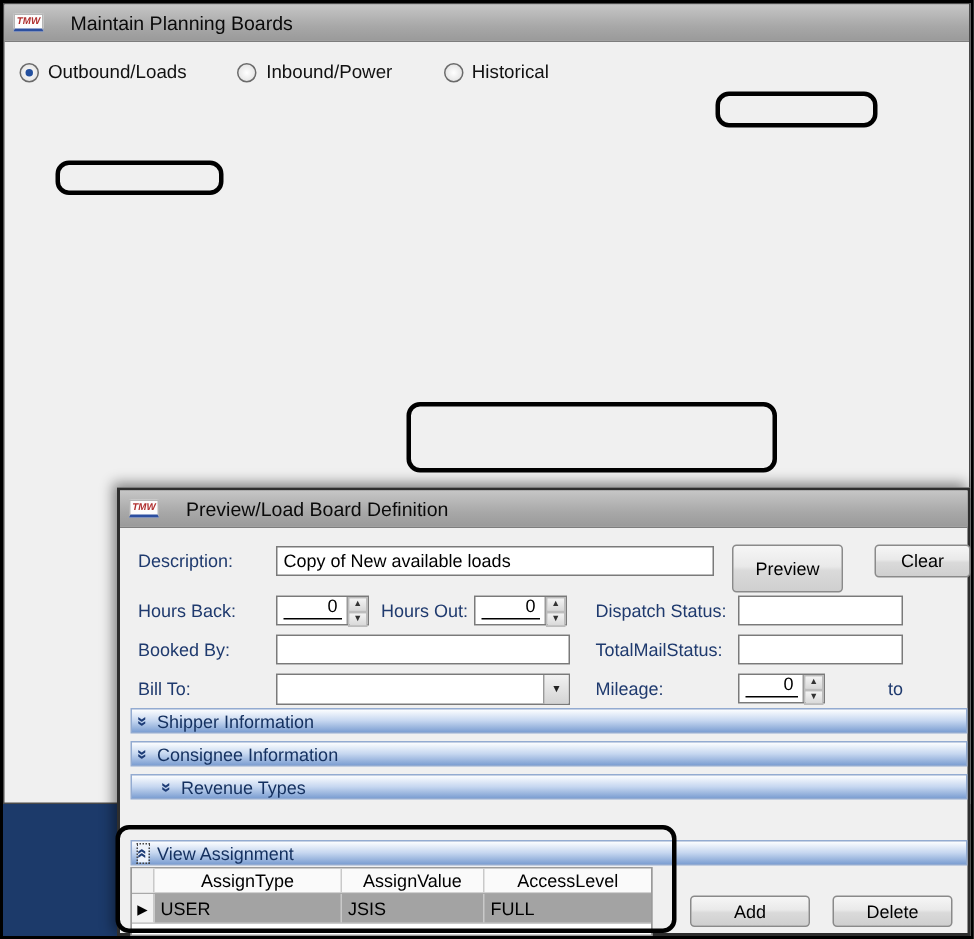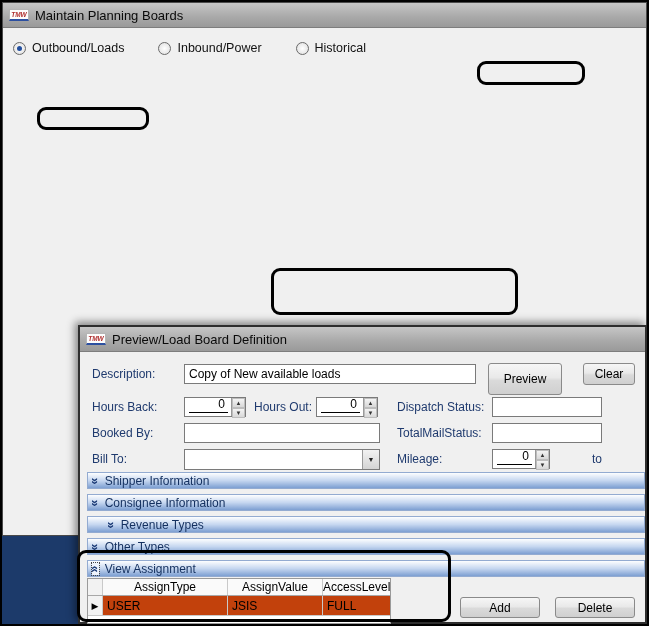--- a/index.html
+++ b/index.html
@@ -5,21 +5,21 @@
   html,body{margin:0;padding:0;background:#000;}
   *{box-sizing:border-box;font-family:"Liberation Sans",sans-serif;}
   #screen{position:relative;width:649px;height:626px;background:#000;overflow:hidden;}
 
   
   .window{position:absolute;background:#f0f0f0;border:1px solid #4a4a4a;}
   #main-window{left:2px;top:2px;width:645px;height:534px;z-index:1;}
   #desktop-strip{position:absolute;left:2px;top:536px;width:76px;height:88px;background:#1c3a6a;z-index:0;}
   #dialog-window{left:78px;top:325px;width:569px;height:299px;z-index:10;border:2px solid #2e2e2e;box-shadow:-3px -3px 8px rgba(0,0,0,.45);}
 
-  .titlebar{height:16px;background:linear-gradient(#c6c6c6,#a8a8a8 60%,#9a9a9a);display:flex;align-items:center;gap:6px;padding:12px 6px;border-bottom:1px solid #7d7d7d;}
+  .titlebar{height:16px;background:linear-gradient(#c6c6c6,#a8a8a8 60%,#9a9a9a);display:flex;align-items:center;gap:18px;padding:12px 6px;border-bottom:1px solid #7d7d7d;}
   .titlebar .title{font-size:13px;color:#0a0a0a;}
   .tmw-logo{display:inline-block;width:20px;height:12px;background:#fdfdfd;border:1px solid #b5b5b5;font-size:6.5px;font-weight:bold;font-style:italic;color:#b03030;text-align:center;line-height:10px;border-bottom:2px solid #2c4fa0;}
 
   
   .radio-row{position:absolute;left:10px;top:38px;display:flex;gap:34px;font-size:12.5px;color:#111;}
   .radio-item{display:flex;align-items:center;gap:6px;}
   .radio-circle{width:13px;height:13px;border-radius:50%;border:1px solid #6a6a6a;background:radial-gradient(#ffffff,#dcdcdc);position:relative;}
   .radio-circle.on::after{content:"";position:absolute;left:3px;top:3px;width:5px;height:5px;border-radius:50%;background:#234f9e;}
 
   
@@ -67,21 +67,21 @@
   .btn{position:absolute;display:flex;align-items:center;justify-content:center;font-size:12px;color:#000;background:linear-gradient(#f6f6f6 0%,#e9e9e9 45%,#dadada 55%,#cfcfcf 100%);border:1px solid #8a8a8a;border-radius:3px;}
 
   
   .secbar{position:absolute;left:7px;right:0;height:17px;display:flex;align-items:center;gap:6px;padding-left:4px;background:linear-gradient(#fdfeff,#c6d7f0 50%,#7d9fd2 100%);border:1px solid #93abd1;font-size:12px;color:#14305f;}
   .chev{display:inline-block;font-weight:bold;color:#1d3c77;font-size:12px;line-height:1;transform:rotate(90deg);}
   .chev::before{content:"»";}
   .chev.focusbox{background:#eef3fb;outline:1px dotted #444;transform:none;}
   .chev.focusbox::before{content:"«";display:inline-block;transform:rotate(90deg);}
 
   
-  #assign-grid{position:absolute;left:7px;top:251px;width:304px;background:#c2410c;border:1px solid #9a9a9a;}
+  #assign-grid{position:absolute;left:7px;top:251px;width:348px;background:#a3a3a3;border:1px solid #9a9a9a;}
   .ag-header{display:flex;height:17px;background:#fafafa;border-bottom:1px solid #a8a8a8;font-size:12px;color:#000;}
   .ag-header div{display:flex;align-items:center;justify-content:center;border-right:1px solid #c9c9c9;}
   .ag-row{display:flex;height:20px;font-size:12px;color:#000;border-bottom:1px solid #c9c9c9;}
   .ag-row div{display:flex;align-items:center;padding-left:4px;border-right:1px solid #c9c9c9;}
   .ag-sel{flex:0 0 15px;justify-content:center;padding-left:0 !important;background:#f2f2f2;font-size:9px;}
   .ag-c1{flex:0 0 125px;}
   .ag-c2{flex:0 0 95px;}
   .ag-c3{flex:1;border-right:none !important;}
   .ag-empty{height:7px;background:#fff;}
 
@@ -299,21 +299,21 @@
 
   <div class="window" id="dialog-window">
     <div class="titlebar">
       <span class="tmw-logo">TMW</span>
       <span class="title">Preview/Load Board Definition</span>
     </div>
 
     <span class="fld-label" style="left:12px;top:40px;">Description:</span>
     <input class="text-input" style="left: 104px; top: 37px; width: 292px;" value="Copy of New available loads">
     <div class="btn" style="left:408px;top:36px;width:74px;height:32px;">Preview</div>
-    <div class="btn" style="left:503px;top:36px;width:52px;height:22px;">Clear</div>
+    <div class="btn" style="left:503px;top:36px;width:64px;height:22px;">Clear</div>
 
     <span class="fld-label" style="left:12px;top:73px;">Hours Back:</span>
     <div class="spinbox" style="left:104px;top:70px;width:62px;">
       <span class="spin-val">0</span>
       <span class="spin-btns">
           <span>▲</span>
           <span>▼</span>
         </span>
     </div>
     <span class="fld-label" style="left:174px;top:73px;">Hours Out:</span>
@@ -352,24 +352,20 @@
       <span>Consignee Information</span>
     </div>
     <div class="secbar" style="top:145px;">
       <span class="chev"></span>
       <span>Shipper Information</span>
     </div>
     <div class="secbar" style="top:189px;padding-left:20px;">
       <span class="chev"></span>
       <span>Revenue Types</span>
     </div>
-    <div class="secbar" style="top:211px;">
-      <span class="chev"></span>
-      <span>Other Types</span>
-    </div>
     <div class="secbar" style="top:233px;">
       <span class="chev focusbox"></span>
       <span>View Assignment</span>
     </div>
 
     <div id="assign-grid">
       <div class="ag-header">
         <div class="ag-sel"></div>
         <div class="ag-c1">AssignType</div>
         <div class="ag-c2">AssignValue</div>

